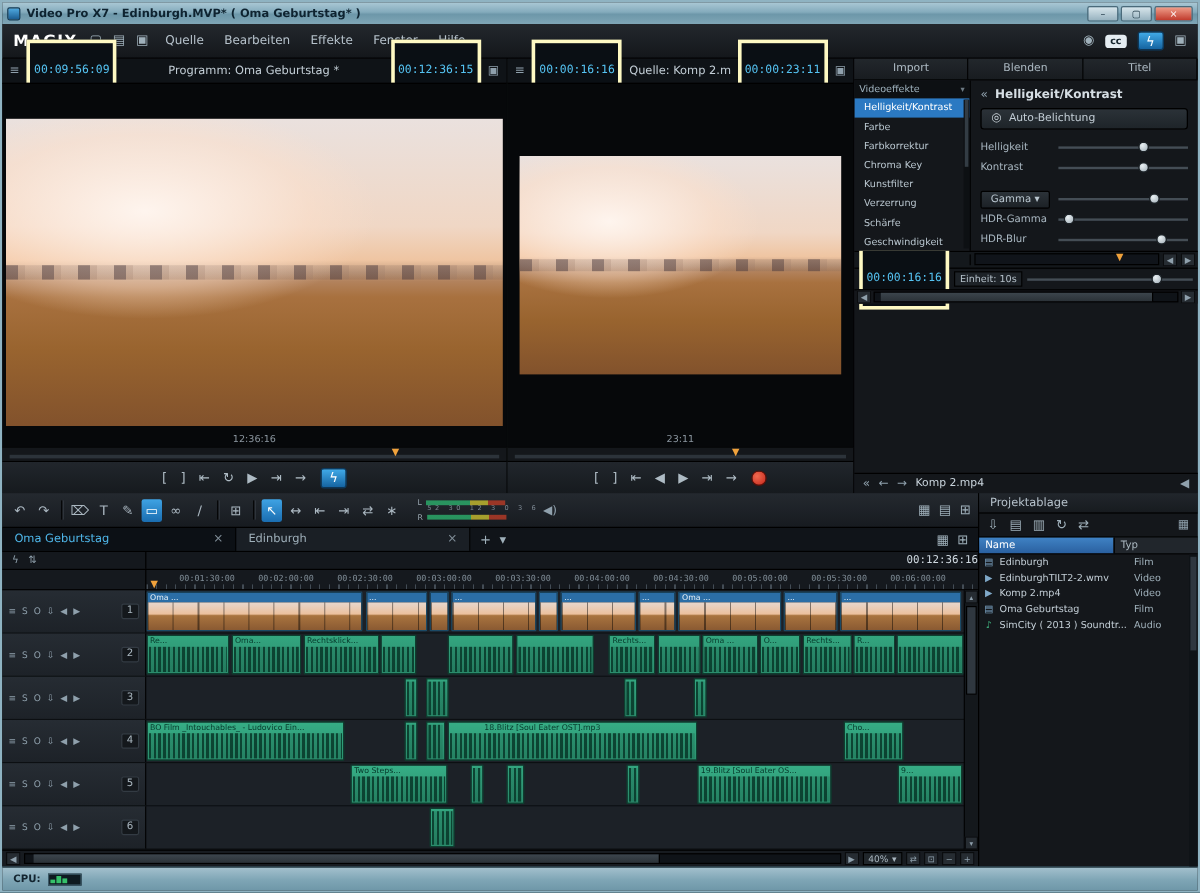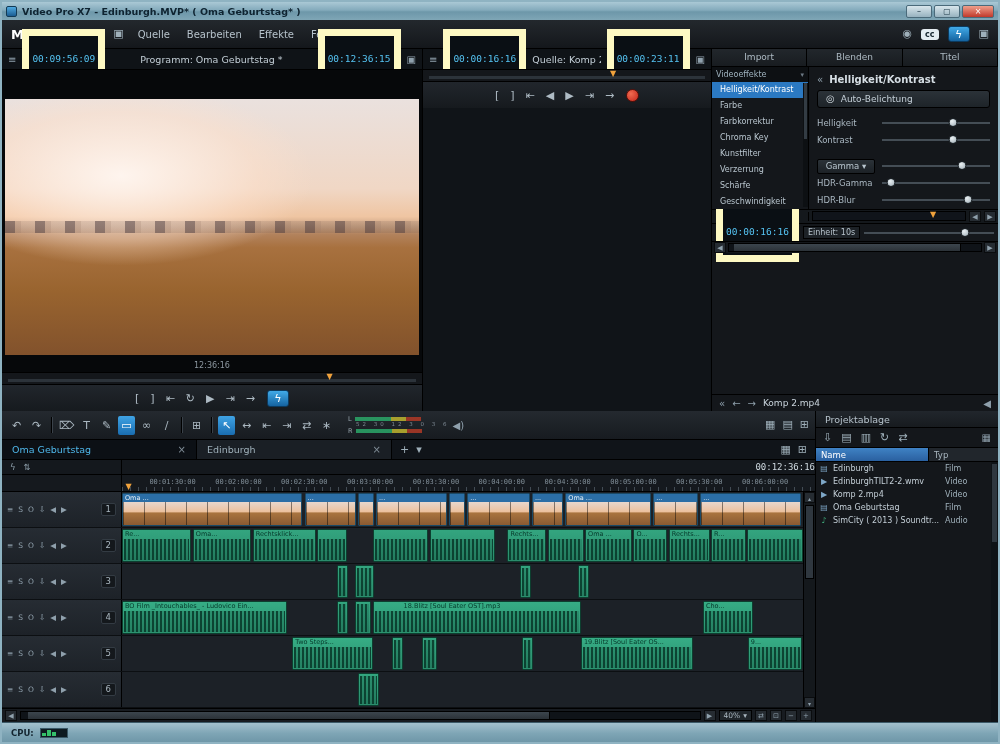--- a/index.html
+++ b/index.html
@@ -24,21 +24,21 @@
 .cc-badge{background:#e5edf2;color:#15242d;border-radius:3px;font-size:8px;font-weight:bold;padding:1px 4px}
 .boost{display:inline-block;width:22px;height:16px;background:linear-gradient(#41aae8,#15639f);border:1px solid #0c3a5e;border-radius:3px;color:#fff;font-size:11px;text-align:center;line-height:15px}
 
 
 .main{height:362px;flex:0 0 362px;display:flex;min-height:0}
 .monitor{display:flex;flex-direction:column;border-right:1px solid #000;background:#101418}
 .monitor.prog{width:421px}
 .monitor.src{width:289px}
 .mon-header{height:20px;display:flex;align-items:center;gap:6px;padding:0 6px;background:#0f1317}
 .h-ic{color:#8fa0ac;font-size:10px}
-.tc{font-family:"DejaVu Sans Mono",monospace;font-size:9.5px;color:#55c3f2;background:#0a0f14;border:7px solid #fef9c3;padding:16px 3px;line-height:14px;white-space:nowrap}
+.tc{font-family:"DejaVu Sans Mono",monospace;font-size:9.5px;color:#55c3f2;background:#0a0f14;border:3px solid #fef9c3;padding:16px 3px;line-height:14px;white-space:nowrap}
 .mon-title{flex:1;text-align:center;color:#c3ced6;font-size:9.5px;white-space:nowrap;overflow:hidden}
 .mon-video{flex:1;position:relative;background:#06080a;border-top:1px solid #000;min-height:0}
 .preview{position:absolute;background:
  radial-gradient(ellipse 60% 45% at 28% 30%, rgba(255,246,240,.95), rgba(255,226,205,.45) 55%, rgba(255,226,205,0) 78%),
  linear-gradient(180deg,#eae1de 0%,#f0d7c5 35%,#efc5a2 46%,#c59e7f 50%,#b2825c 53%,#a8713f 58%,#99642f 75%,#82522c 100%)}
 .preview::after{content:"";position:absolute;left:0;right:0;top:47.5%;height:5%;
  background:repeating-linear-gradient(90deg,rgba(72,56,60,.55) 0 10px,rgba(125,98,88,.3) 10px 16px,rgba(72,56,60,.12) 16px 30px)}
 .prog .preview{left:3px;right:3px;top:29px;bottom:17px}
 .src .preview{left:10px;right:10px;top:60px;bottom:60px}
 .seek-label{position:absolute;bottom:2px;width:100%;text-align:center;font-size:8px;color:#8c97a0}
@@ -249,20 +249,24 @@
     </div>
 
     <div class="monitor src">
       <div class="mon-header">
         <span class="h-ic">≡</span>
         <span class="tc">00:00:16:16</span>
         <span class="mon-title">Quelle: Komp 2.mp4</span>
         <span class="tc">00:00:23:11</span>
         <span class="h-ic">▣</span>
       </div>
+      <div class="mon-video">
+        <div class="preview"></div>
+        <div class="seek-label">23:11</div>
+      </div>
       <div class="mon-seek">
         <div class="seek-track"></div>
         <span class="seek-marker" id="src-marker" style="left: 66%;">▼</span>
       </div>
       <div class="mon-transport">
         <span class="tr-group" id="src-transport">
             <span class="tr-btn">[</span>
             <span class="tr-btn">]</span>
             <span class="tr-btn">⇤</span>
             <span class="tr-btn">◀</span>

